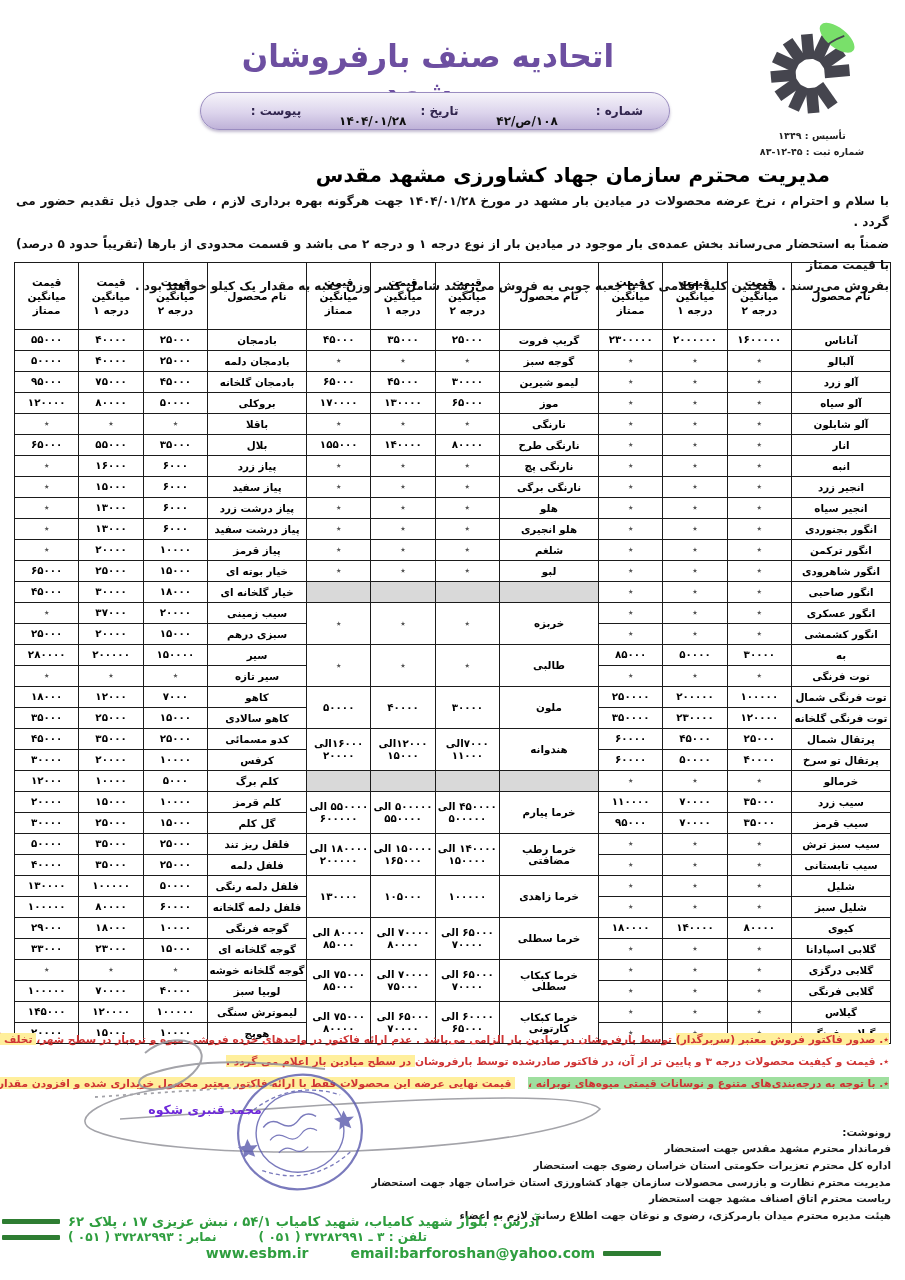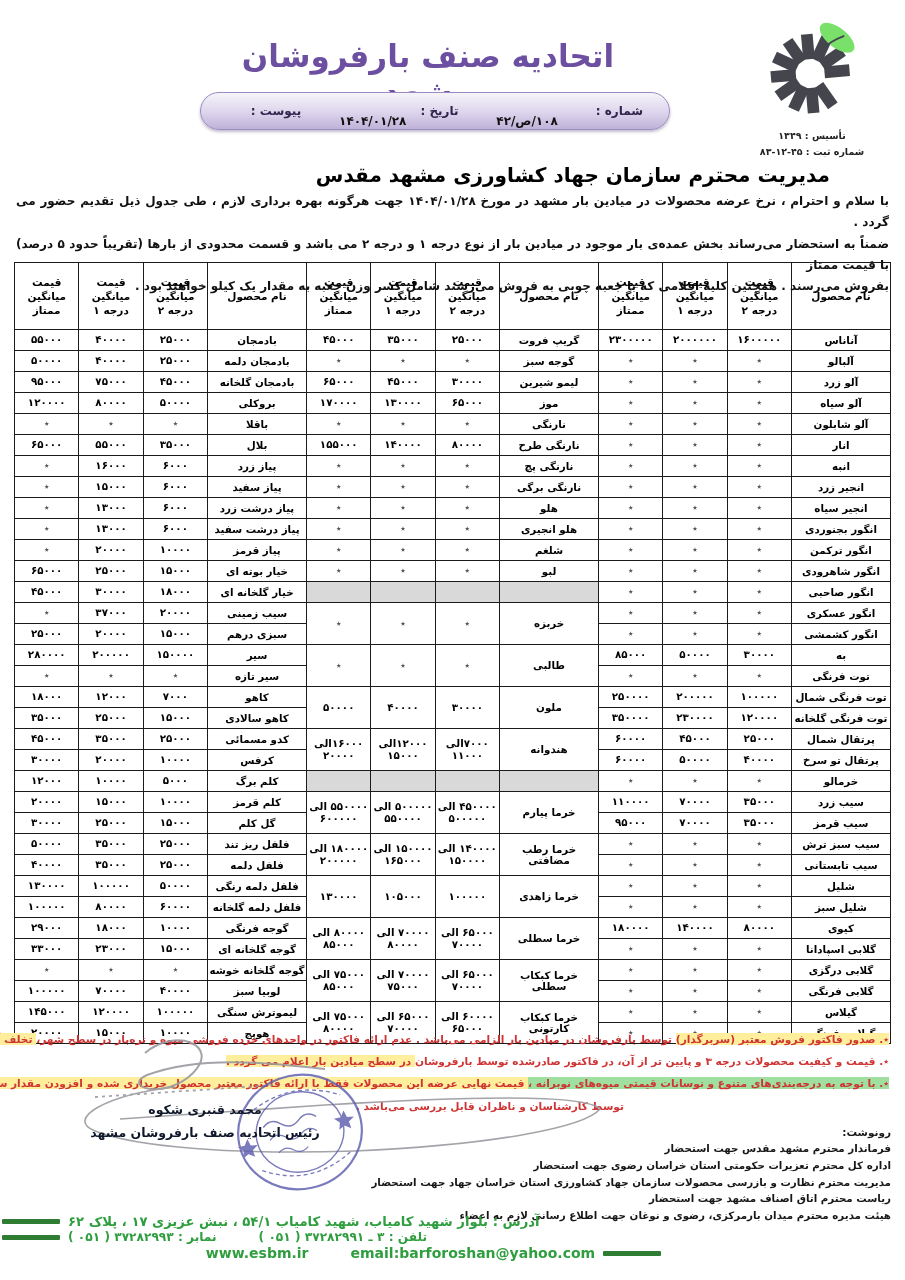--- a/index.html
+++ b/index.html
@@ -36,25 +36,25 @@
   td.num{font-size:10.3px;font-weight:bold;color:#000;line-height:1.15;}
   td.ast{font-size:10px;color:#555;}
   td.sep{background:#d9d9d9;}
 
   
   .notes{position:absolute;top:1028px;right:16px;left:16px;}
   .note-line{font-size:10.6px;font-weight:bold;color:#cf3434;text-align:right;line-height:2.1;
              white-space:nowrap;}
   .note-line.indent{padding-left:0;margin-right:265px;white-space:normal;}
   .hl-y{background:#ffef9c;}
-  .hl-g{background:#9fdf9f;}
+  .hl-g{background:#9fdf9f;margin-left:13px;}
 
   
   .sig-block{position:absolute;top:1098px;left:55px;width:300px;text-align:center;
-             font-size:12.5px;font-weight:bold;color:#0f172a;line-height:1.85;}
+             font-size:12.5px;font-weight:bold;color:#6d28d9;line-height:1.85;}
   .sig-svg{position:absolute;top:1035px;left:25px;pointer-events:none;}
   .stamp-svg{position:absolute;top:1062px;left:225px;opacity:.82;pointer-events:none;}
   .cc{position:absolute;top:1124px;right:14px;width:540px;text-align:right;color:#171717;}
   .cc .cc-label{font-size:10.5px;font-weight:600;line-height:1.55;}
   .cc .cc-item{font-size:10.3px;font-weight:600;line-height:1.62;}
 
   .footer{position:absolute;top:1213px;right:8px;width:905px;}
   .f-line{direction:rtl;text-align:left;margin:1px 10px 1px 0;font-weight:bold;
           display:flex;align-items:center;justify-content:flex-start;gap:8px;
           flex-direction:row;}
@@ -629,21 +629,20 @@
           <td class="num">۱۵۰۰۰</td>
           <td class="num">۲۰۰۰۰</td>
         </tr>
       </tbody>
     </table>
 
   <div class="notes" id="notes">
       <div class="note-line"><span class="hl-y">٭. صدور فاکتور فروش معتبر (سربرگدار)</span><span> توسط بارفروشان در میادین بار الزامی می‌باشد . عدم ارائه فاکتور در واحدهای خرده فروشی میوه و تره‌بار در سطح شهر،</span><span class="hl-y"> تخلف آن صنف محسوب می گردد .</span></div>
       <div class="note-line"><span>٭. قیمت و کیفیت محصولات درجه ۳ و پایین تر از آن، در فاکتور صادرشده توسط بارفروشان</span><span class="hl-y"> در سطح میادین بار اعلام می گردد .</span></div>
       <div class="note-line"><span class="hl-g">٭. با توجه به درجه‌بندی‌های متنوع و نوسانات قیمتی میوه‌های نوبرانه ،</span><span class="hl-y"> قیمت نهایی عرضه این محصولات فقط با ارائه فاکتور معتبر محصول خریداری شده و افزودن مقدار سود مجاز به قیمت خریداری شده ،</span></div>
-      <div class="note-line indent"><span>توسط کارشناسان و ناظران قابل بررسی می‌باشد .</span></div>
     </div>
 
   <svg class="sig-svg" width="620" height="165" viewBox="0 0 620 165">
     <g stroke="#9a9aa0" stroke-width="2" fill="none" opacity="0.9">
       <path d="M120,18 C150,-8 196,10 168,38 C140,66 96,52 122,40 C180,18 260,30 300,34"></path>
       <path d="M150,52 C80,60 40,84 70,96 C110,112 210,120 330,116 C470,110 560,92 575,74 C560,58 430,62 300,70 C220,75 150,80 95,84" stroke-width="1.6"></path>
       <path d="M70,62 L250,50" stroke-dasharray="3 4" stroke-width="1.8"></path>
     </g>
   </svg>
   <svg class="stamp-svg" width="150" height="140" viewBox="0 0 150 140">
@@ -654,21 +653,20 @@
       <path d="M44,72 q8,-7 16,0 t16,0 t16,0" stroke-width="1.2"></path>
       <path d="M50,86 q8,-6 15,0 t15,0" stroke-width="1.2"></path>
       <path d="M30,100 q45,26 90,0" stroke-width="1.3" stroke-dasharray="4 3"></path>
       <path d="M28,42 q47,-26 94,0" stroke-width="1.3" stroke-dasharray="4 3"></path>
       <path d="M118,64 l4,-6 l2,7 l7,1 l-6,4 l1,7 l-6,-4 l-6,3 l2,-7 l-5,-5 z" fill="#5d5dae" stroke="none"></path>
       <path d="M18,72 l4,-6 l2,7 l7,1 l-6,4 l1,7 l-6,-4 l-6,3 l2,-7 l-5,-5 z" fill="#5d5dae" stroke="none"></path>
     </g>
   </svg>
   <div class="sig-block">
     <div>محمد قنبری شکوه</div>
-    <div>رئیس اتحادیه صنف بارفروشان مشهد</div>
   </div>
 
   <div class="cc" id="cc">
       <div class="cc-label">رونوشت:</div>
       <div class="cc-item">فرماندار محترم مشهد مقدس جهت استحضار</div>
       <div class="cc-item">اداره کل محترم تعزیرات حکومتی استان خراسان رضوی جهت استحضار</div>
       <div class="cc-item">مدیریت محترم نظارت و بازرسی محصولات سازمان جهاد کشاورزی استان خراسان جهاد جهت استحضار</div>
       <div class="cc-item">ریاست محترم اتاق اصناف مشهد جهت استحضار</div>
       <div class="cc-item">هیئت مدیره محترم میدان بارمرکزی، رضوی و نوغان جهت اطلاع رسانی لازم به اعضاء</div>
     </div>

